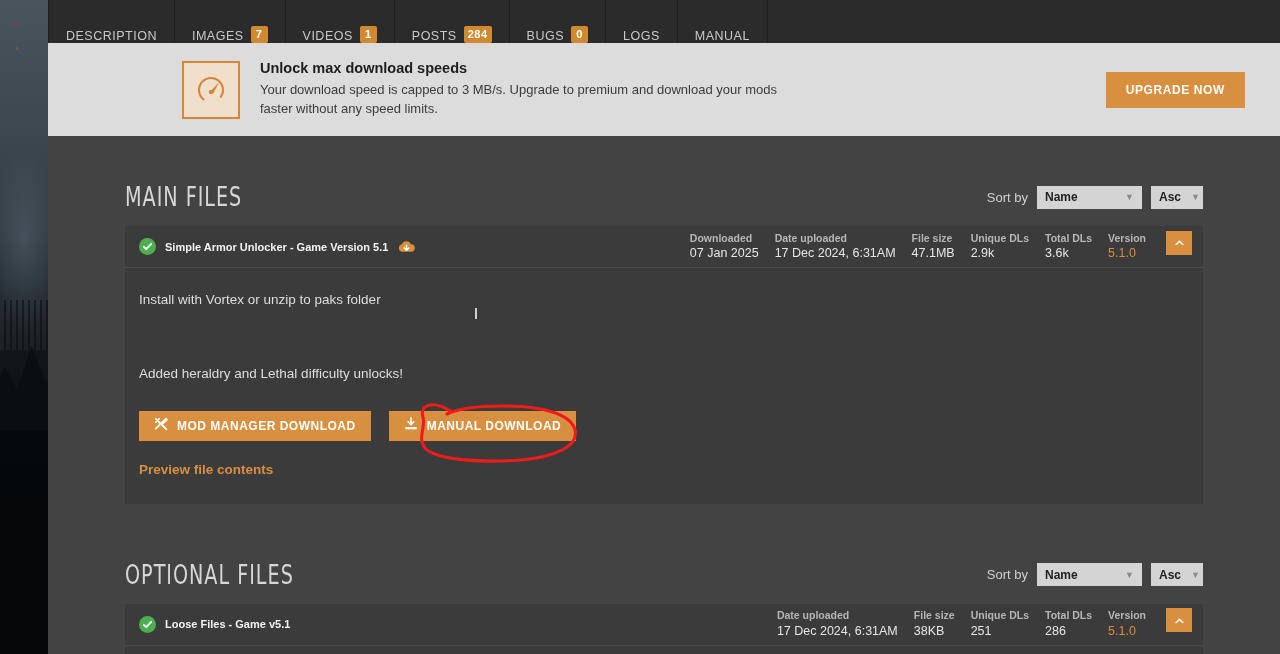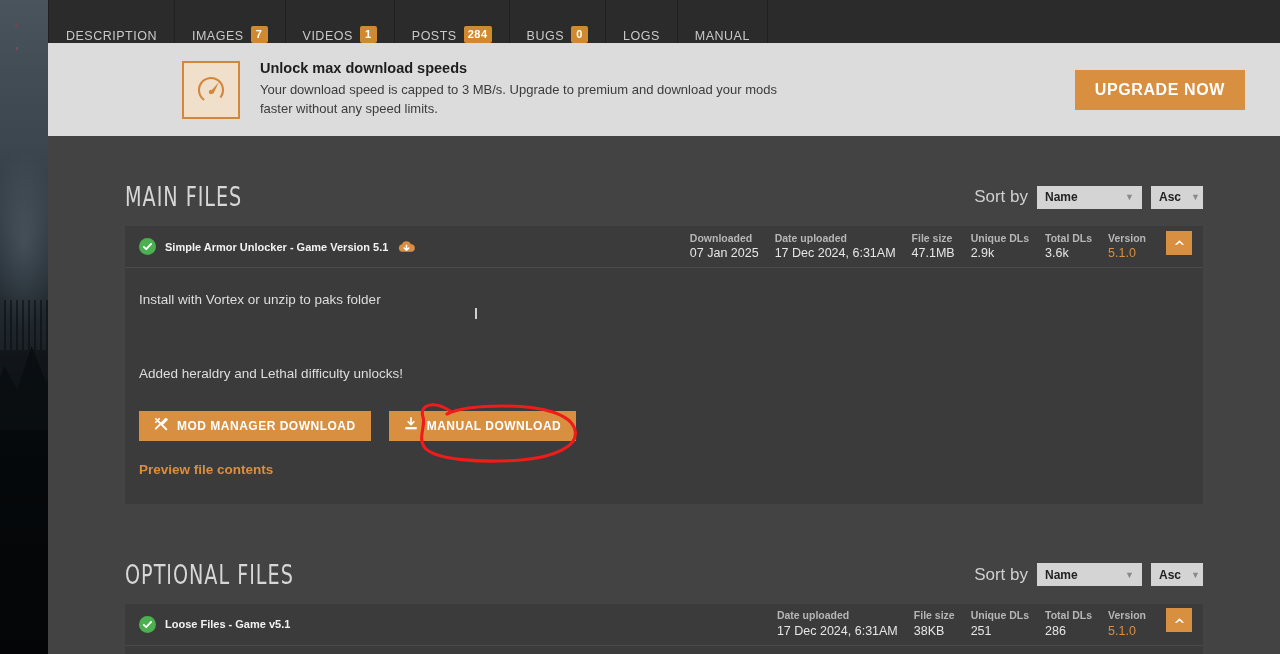--- a/index.html
+++ b/index.html
@@ -97,21 +97,21 @@
   #banner .b-title{
     font-size:14.5px; font-weight:700; color:#1e1e1e; margin-bottom:5px;
   }
   #banner .b-sub{
     font-size:13px; color:#3b3b3b; line-height:1.45; max-width:520px;
   }
   #upgrade-btn{
     flex:0 0 auto;
     background:#d98f40; color:#fff;
     border:none; cursor:pointer;
-    font-size:16px; font-weight:700; letter-spacing:.6px;
+    font-size:12px; font-weight:700; letter-spacing:.6px;
     padding:11px 20px;
     font-family:"Liberation Sans", sans-serif;
   }
 
   
   #content{ padding:0 77px; position:relative; }
   .caret-artifact{
     position:absolute; left:427px; top:172px;
     width:2px; height:11px; background:#cfcfcf;
   }
@@ -120,21 +120,21 @@
     display:flex; align-items:center; justify-content:space-between;
     padding-top:46px; padding-bottom:14px;
   }
   .section-title{
     font-family:"Liberation Sans Narrow","DejaVu Sans Condensed","Liberation Sans", sans-serif;
     font-size:26px; font-weight:400; letter-spacing:1.2px;
     color:#d7d7d7;
     transform:scaleX(.82); transform-origin:left center;
   }
   .sort-wrap{ display:flex; align-items:center; gap:9px; }
-  .sort-label{ font-size:17px; color:#d0d0d0; }
+  .sort-label{ font-size:13px; color:#d0d0d0; }
   .sel{
     background:#d4d4d4; color:#222; border:none;
     height:23px; display:flex; align-items:center;
     font-size:12px; font-weight:700;
     padding:11px 8px; cursor:pointer; gap:10px;
     font-family:"Liberation Sans", sans-serif;
   }
   .sel.wide{ width:105px; justify-content:space-between; }
   .sel.narrow{ width:52px; justify-content:space-between; }
   .sel .chev{ color:#8a8a8a; font-size:9px; }

